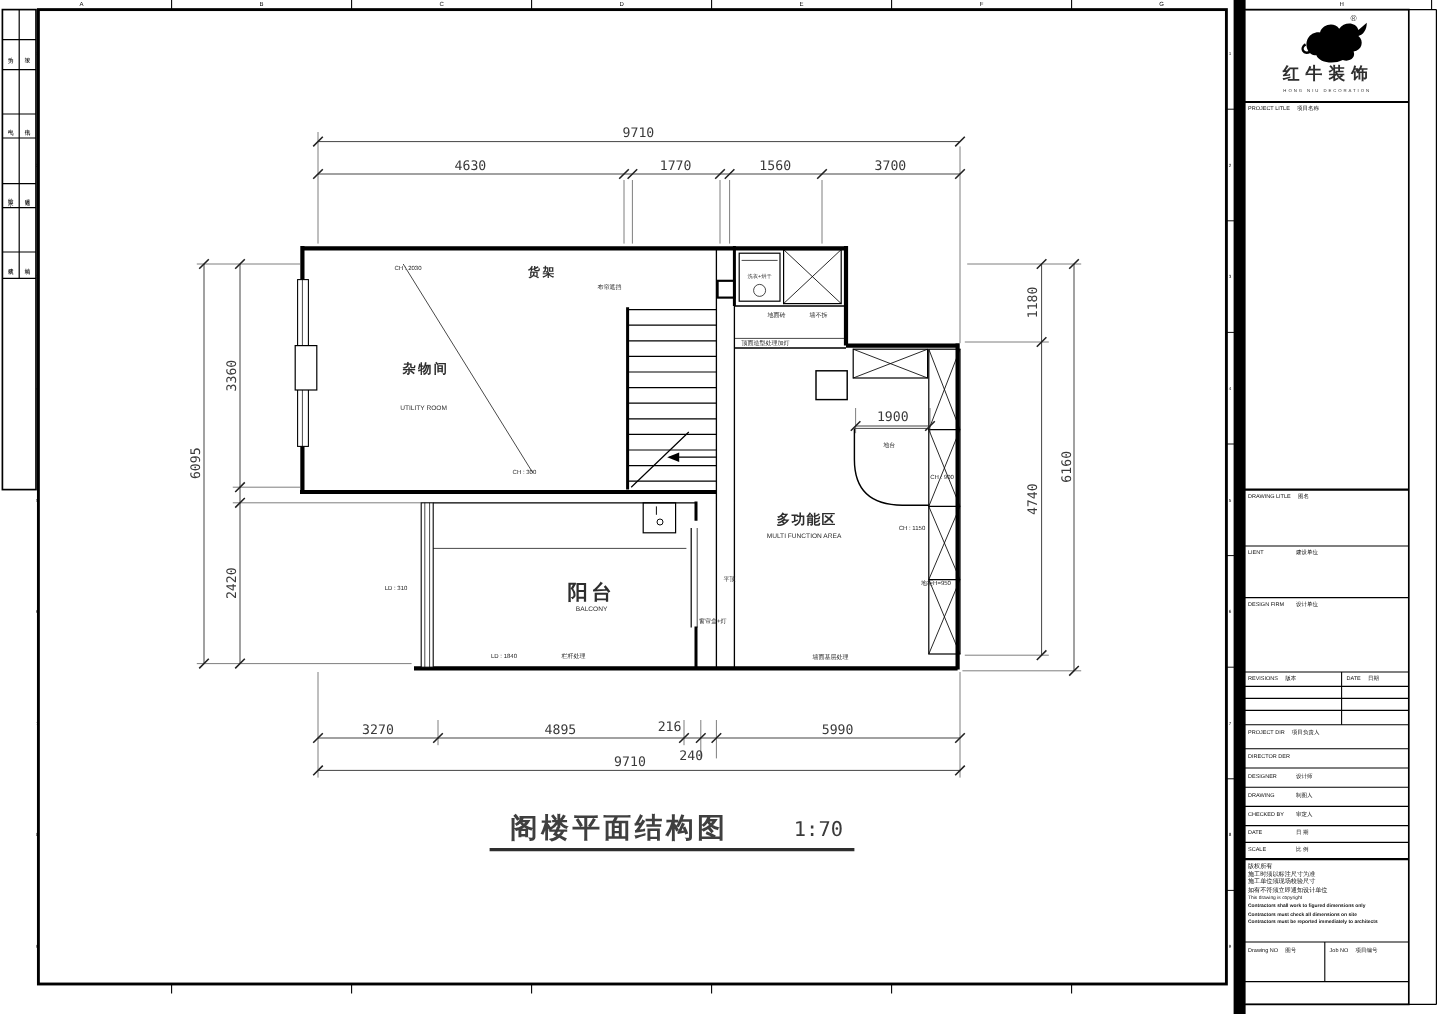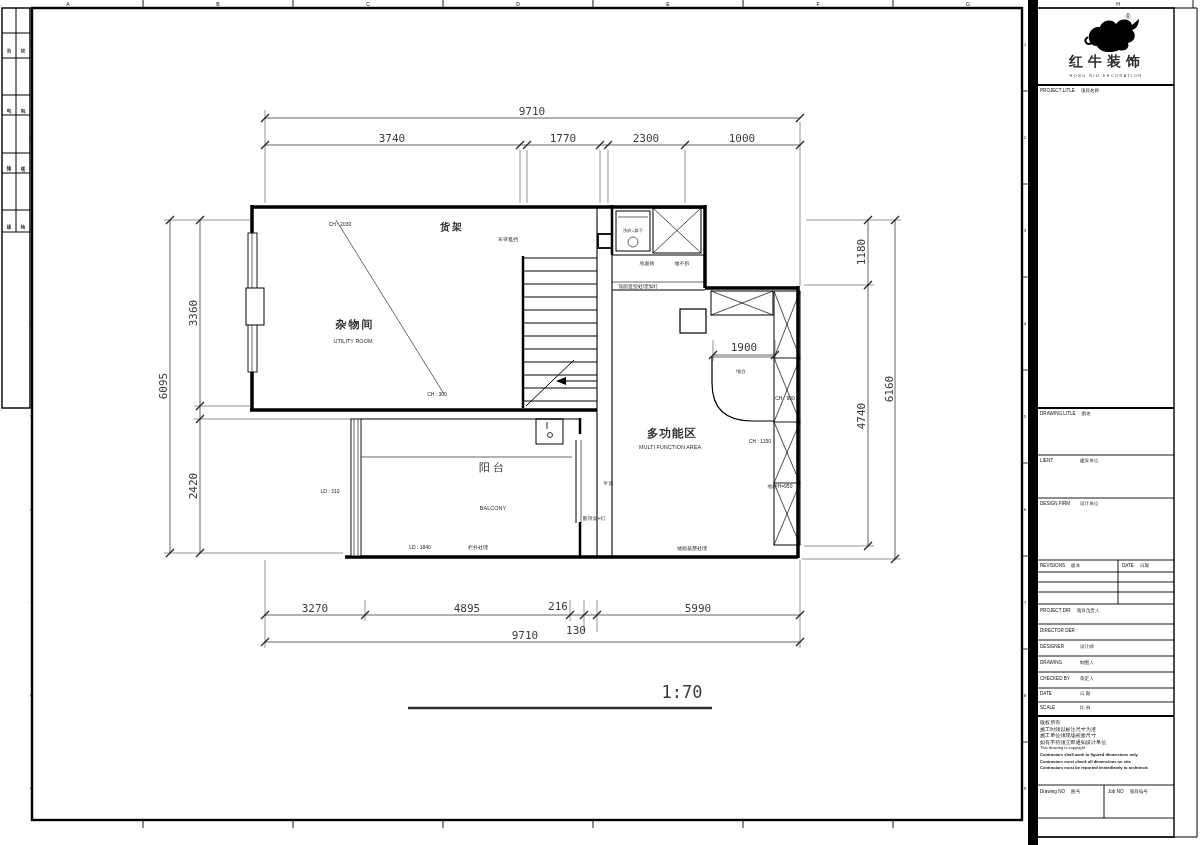--- a/index.html
+++ b/index.html
@@ -219,41 +219,41 @@
 <div class="tl row" style="left:1040px;top:789px">
       <span>Drawing NO</span>
       <span>图号</span>
     </div>
 <div class="tl row" style="left:1108px;top:789px">
       <span>Job NO</span>
       <span>项目编号</span>
     </div>
 
 <span class="t dim" style="left:532px;top:111px">9710</span>
-<span class="t dim" style="left:392px;top:138px">3740</span>
+<span class="t dim" style="left:392px;top:138px">4630</span>
 <span class="t dim" style="left:563px;top:138px">1770</span>
-<span class="t dim" style="left:646px;top:138px">2300</span>
-<span class="t dim" style="left:742px;top:138px">1000</span>
+<span class="t dim" style="left:646px;top:138px">1560</span>
+<span class="t dim" style="left:742px;top:138px">3700</span>
 <span class="t dim rot" style="left:163px;top:386px">6095</span>
 <span class="t dim rot" style="left:193px;top:313px">3360</span>
 <span class="t dim rot" style="left:193px;top:486px">2420</span>
 <span class="t dim rot" style="left:861px;top:252px">1180</span>
 <span class="t dim rot" style="left:889px;top:389px">6160</span>
 <span class="t dim rot" style="left:861px;top:416px">4740</span>
 <span class="t dim" style="left:315px;top:608px">3270</span>
 <span class="t dim" style="left:467px;top:608px">4895</span>
 <span class="t dim" style="left:558px;top:606px">216</span>
 <span class="t dim" style="left:698px;top:608px">5990</span>
-<span class="t dim" style="left:576px;top:630px">130</span>
+<span class="t dim" style="left:576px;top:630px">240</span>
 <span class="t dim" style="left:525px;top:635px">9710</span>
 <span class="t dim" style="left:744px;top:347px">1900</span>
 
-<span class="t" style="left:355px;top:324px;font-size:11px;font-weight:600;letter-spacing:2px">杂物间</span>
+<span class="t" style="left:355px;top:307px;font-size:11px;font-weight:600;letter-spacing:2px">杂物间</span>
 <span class="t" style="left:353px;top:341px;font-size:5.5px">UTILITY ROOM</span>
-<span class="t" style="left:493px;top:467px;font-size:11px;font-weight:400;letter-spacing:3px">阳台</span>
+<span class="t" style="left:493px;top:494px;font-size:17px;font-weight:700;letter-spacing:3px">阳台</span>
 <span class="t" style="left:493px;top:508px;font-size:5.5px">BALCONY</span>
 <span class="t" style="left:672px;top:433px;font-size:11.5px;font-weight:600;letter-spacing:1px">多功能区</span>
 <span class="t" style="left:670px;top:447px;font-size:5.5px">MULTI FUNCTION AREA</span>
 
 <span class="t" style="left:452px;top:227px;font-size:10px;font-weight:600;letter-spacing:2px">货架</span>
 <span class="t tiny" style="left:340px;top:224px">CH : 2030</span>
 <span class="t tiny" style="left:437px;top:394px">CH : 300</span>
 <span class="t tiny" style="left:508px;top:239px">布帘遮挡</span>
 <span class="t" style="left:633px;top:230px;font-size:4.4px">洗衣+烘干</span>
 <span class="t tiny" style="left:647px;top:263px">地面砖</span>
@@ -263,15 +263,16 @@
 <span class="t tiny" style="left:785px;top:398px">CH : 900</span>
 <span class="t tiny" style="left:760px;top:441px">CH : 1150</span>
 <span class="t tiny" style="left:780px;top:486px">地柜H=950</span>
 <span class="t tiny" style="left:608px;top:483px">平顶</span>
 <span class="t tiny" style="left:594px;top:518px">窗帘盒+灯</span>
 <span class="t tiny" style="left:330px;top:491px">LD : 310</span>
 <span class="t tiny" style="left:420px;top:547px">LD : 1840</span>
 <span class="t tiny" style="left:478px;top:547px">栏杆处理</span>
 <span class="t tiny" style="left:692px;top:548px">墙面基层处理</span>
 
+<span class="t" style="left:516px;top:690px;font-size:23px;font-weight:600;letter-spacing:3px;color:#3f3f3f">阁楼平面结构图</span>
 <span class="t dim" style="left:682px;top:692px;font-size:17px">1:70</span>
 
 </div>
 
 </body></html>

